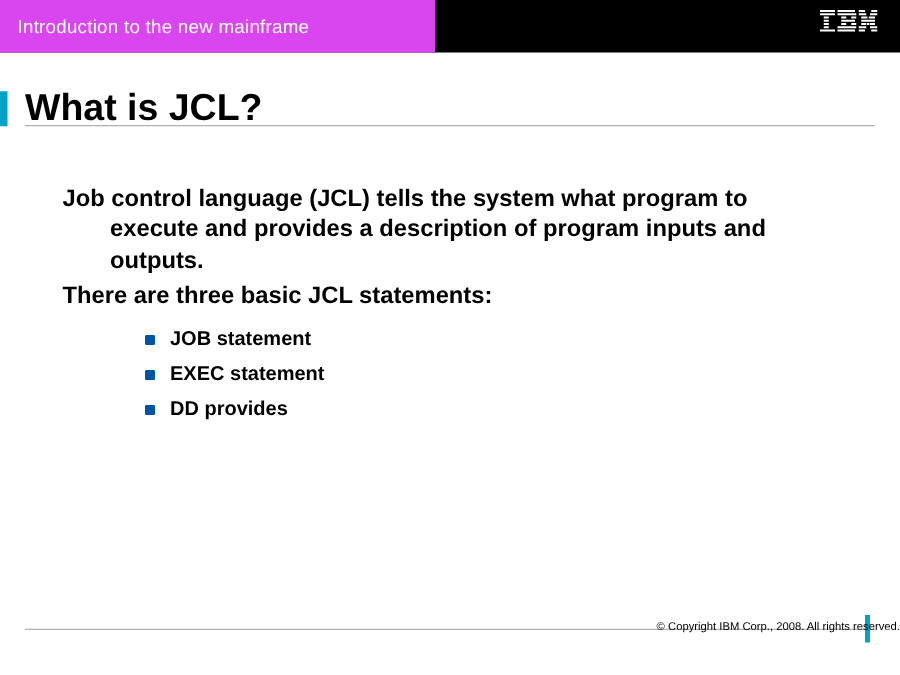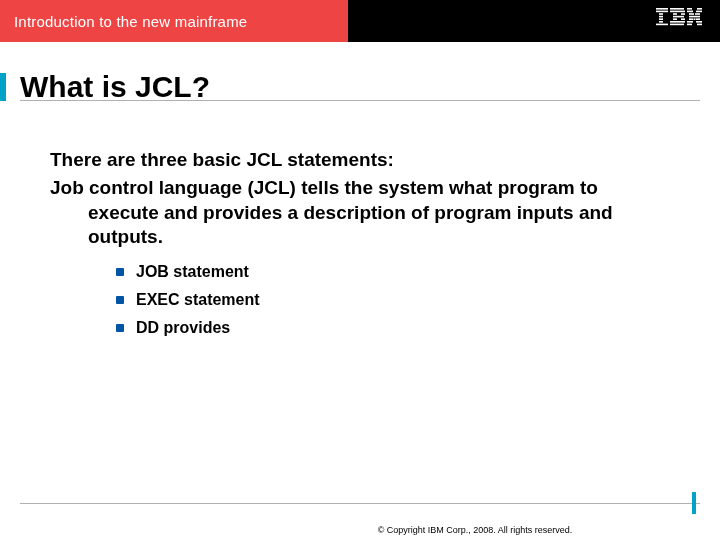--- a/index.html
+++ b/index.html
@@ -1,33 +1,33 @@
 <!DOCTYPE html>
 <html><head>
 <meta charset="utf-8">
 <style>
   * { margin: 0; padding: 0; box-sizing: border-box; }
   html, body { width: 720px; height: 540px; font-family: Arial, Helvetica, sans-serif; background: #fff; overflow: hidden; }
   .slide { position: relative; width: 720px; height: 540px; background: #fff; }
   .header-band { position: absolute; top: 0; left: 0; right: 0; height: 42px; background: #000; }
-  .header-left { position: absolute; top: 0; left: 0; width: 348px; height: 42px; background: #ef4444; display: flex; align-items: center; padding-left: 14px; }
+  .header-left { position: absolute; top: 0; left: 0; width: 348px; height: 42px; background: #d946ef; display: flex; align-items: center; padding-left: 14px; }
   .header-title { color: #fff; font-size: 15px; font-weight: 400; letter-spacing: 0.2px; }
   .logo-wrap { position: absolute; top: 8px; right: 18px; display: flex; align-items: center; }
   .title-accent { position: absolute; top: 73px; left: 0; width: 6px; height: 28px; background: #00a2c7; }
   .slide-title { position: absolute; top: 70px; left: 20px; font-size: 30px; font-weight: 700; color: #000; }
   .title-rule { position: absolute; top: 100px; left: 20px; right: 20px; height: 0; border-bottom: 1px solid #b0b0b0; }
   .body { position: absolute; top: 148px; left: 50px; right: 60px; }
   .para { font-size: 19px; font-weight: 700; color: #000; line-height: 1.28; margin-bottom: 4px; }
   .bullets { margin-top: 14px; padding-left: 46px; }
   .bullet-row { display: flex; align-items: center; gap: 12px; margin-bottom: 10px; margin-left: 20px; }
   .bullet-dot { width: 8px; height: 8px; background: #0054a6; border-radius: 1px; flex-shrink: 0; }
   .bullet-text { font-size: 16px; font-weight: 700; color: #000; }
   .footer-rule { position: absolute; bottom: 36px; left: 20px; right: 20px; height: 0; border-bottom: 1px solid #b0b0b0; }
   .footer-mark { position: absolute; bottom: 26px; right: 24px; width: 4px; height: 22px; background: #00a2c7; }
-  .copyright { position: absolute; bottom: 5px; left: 0; right: 0; text-align: center; font-size: 9px; color: #000; padding-left: 230px; }
+  .copyright { position: absolute; bottom: 34px; left: 0; right: 0; text-align: right; font-size: 9px; color: #000; padding-left: 230px; }
 </style>
 </head>
 <body>
 
 <div class="slide">
 
   <div class="header-band"></div>
   <div class="header-left">
     <span class="header-title">Introduction to the new mainframe</span>
   </div>
@@ -66,24 +66,24 @@
           <rect x="41" y="15.6" width="5" height="1.6"></rect>
       </g>
     </svg>
   </div>
 
   <div class="title-accent"></div>
   <div class="slide-title">What is JCL?</div>
   <div class="title-rule"></div>
 
   <div class="body">
-    <div class="para">There are three basic JCL statements:</div>
     <div class="para">
       <span style="display:block; padding-left:38px; text-indent:-38px;">Job control language (JCL) tells the system what program to execute and provides a description of program inputs and outputs.</span>
     </div>
+    <div class="para">There are three basic JCL statements:</div>
     <div class="bullets">
       <div class="bullet-row">
         <span class="bullet-dot"></span>
         <span class="bullet-text">JOB statement</span>
       </div>
       <div class="bullet-row">
         <span class="bullet-dot"></span>
         <span class="bullet-text">EXEC statement</span>
       </div>
       <div class="bullet-row">

